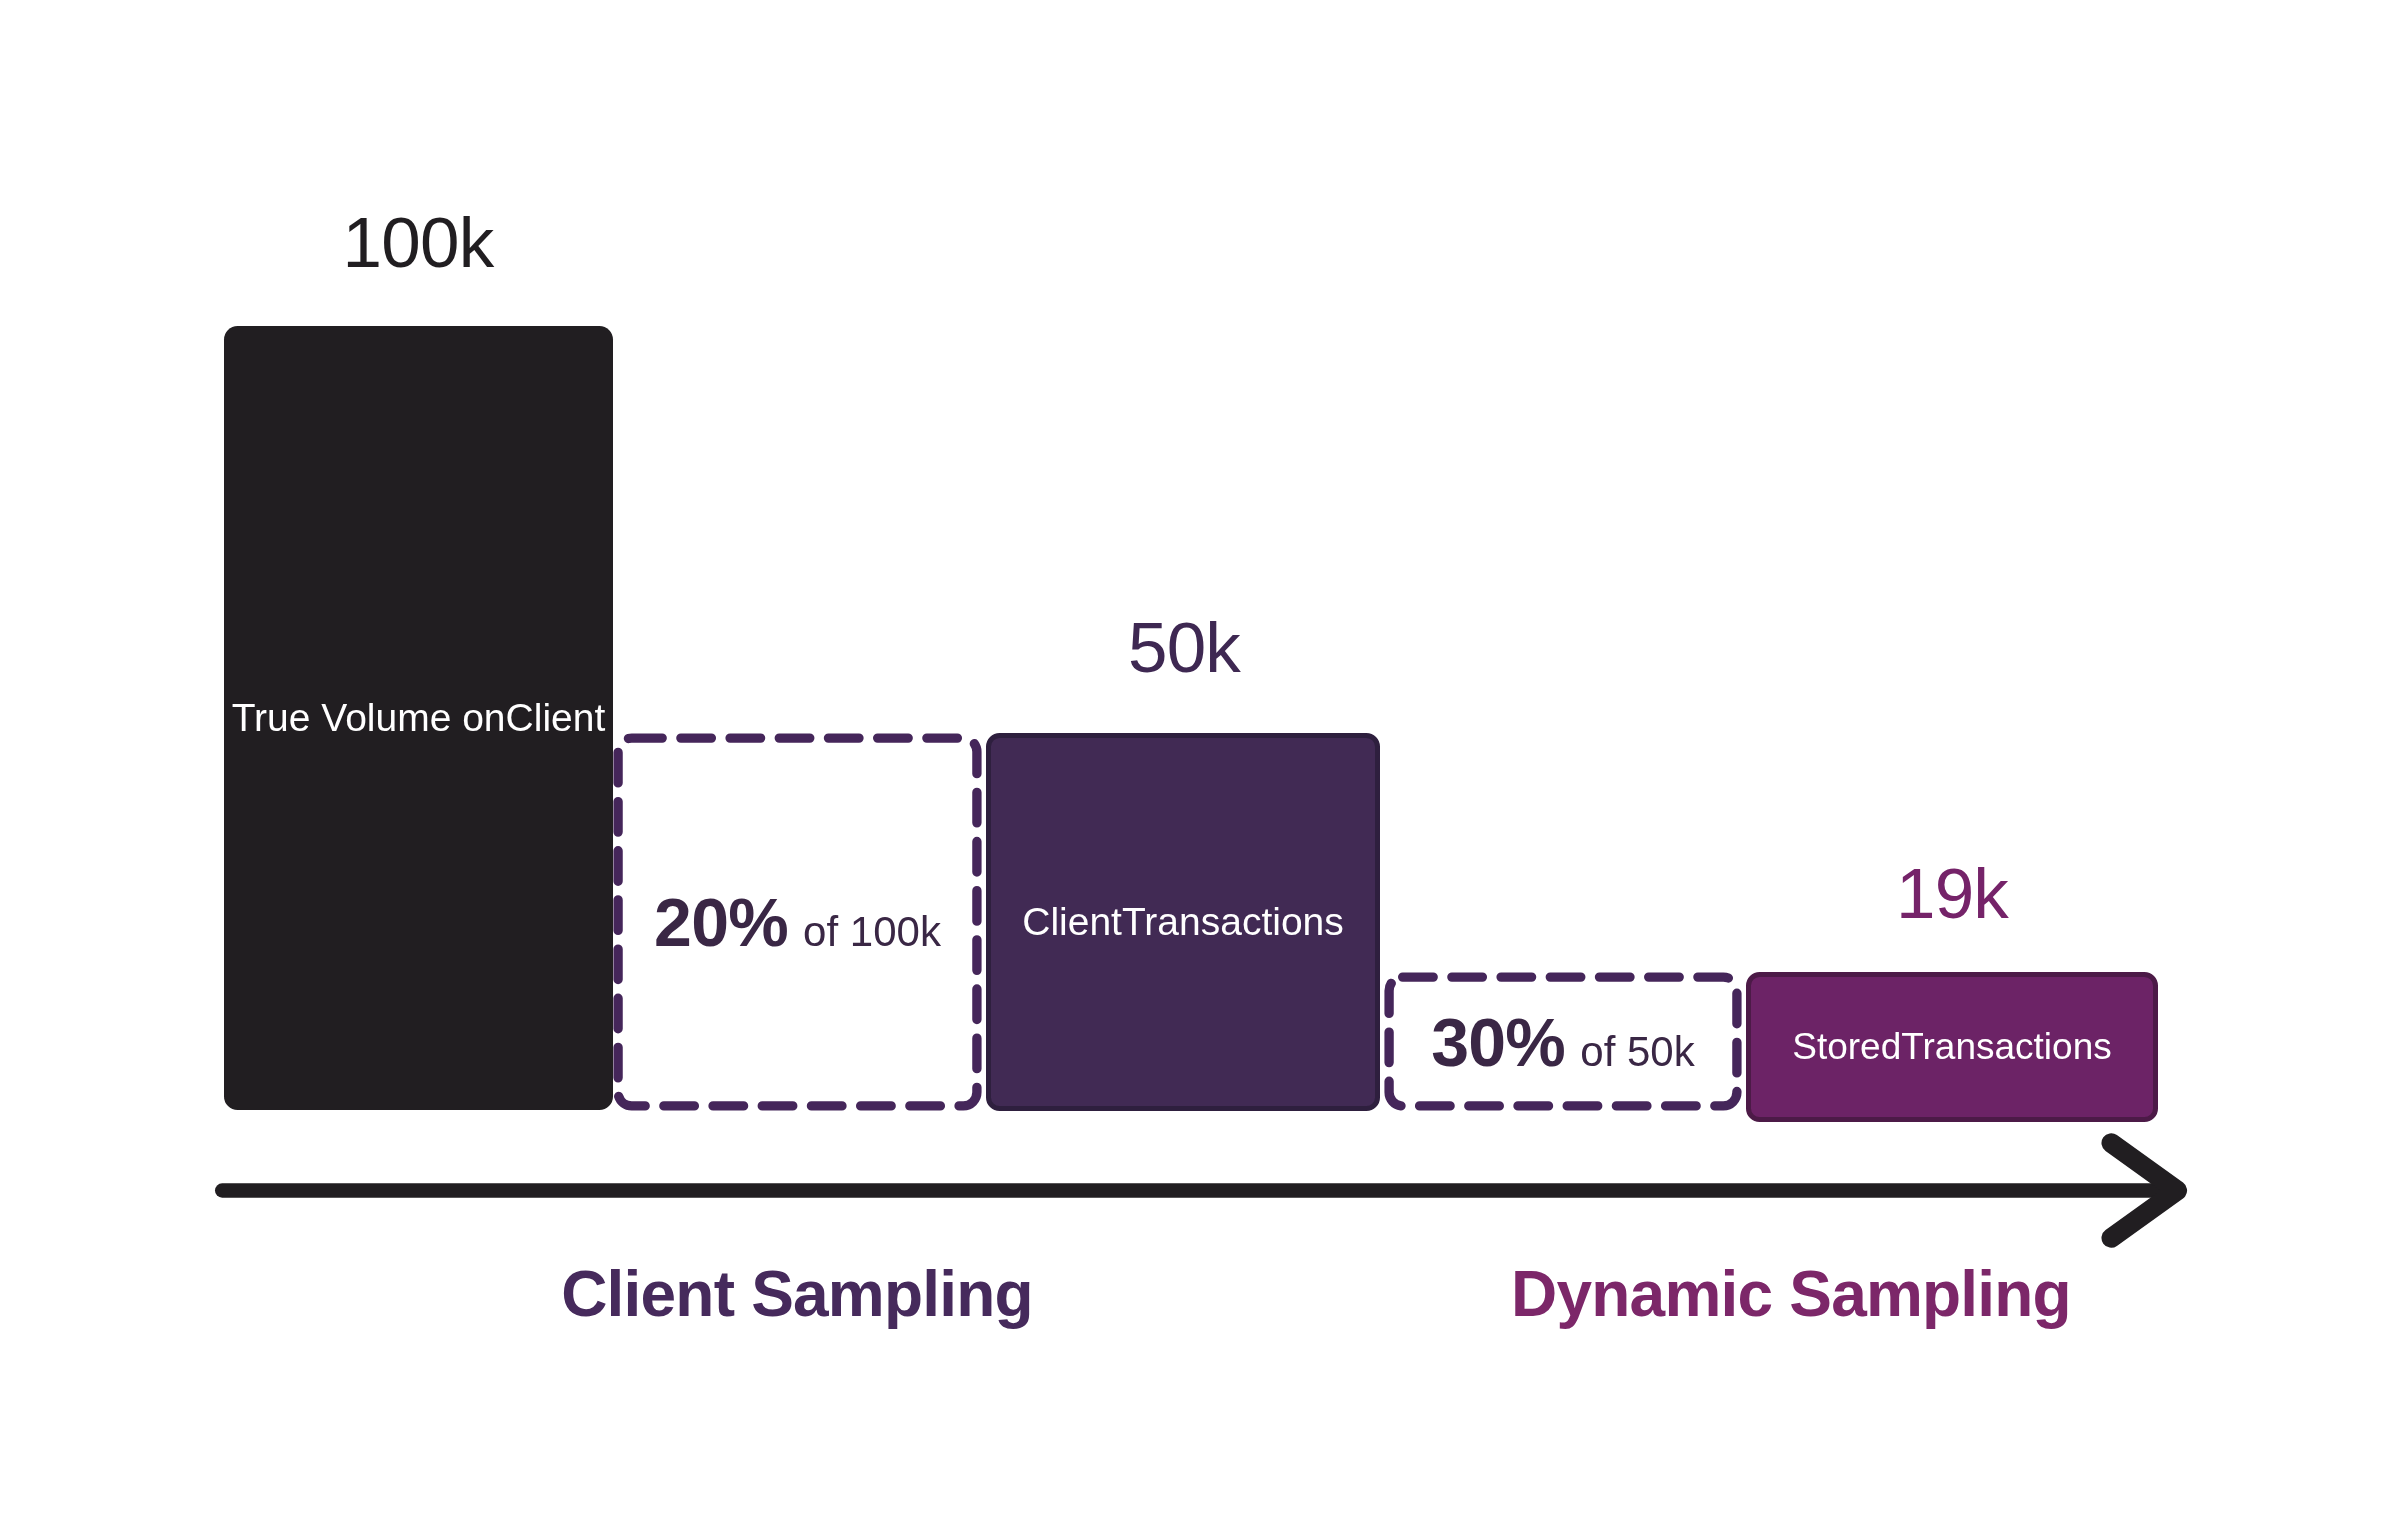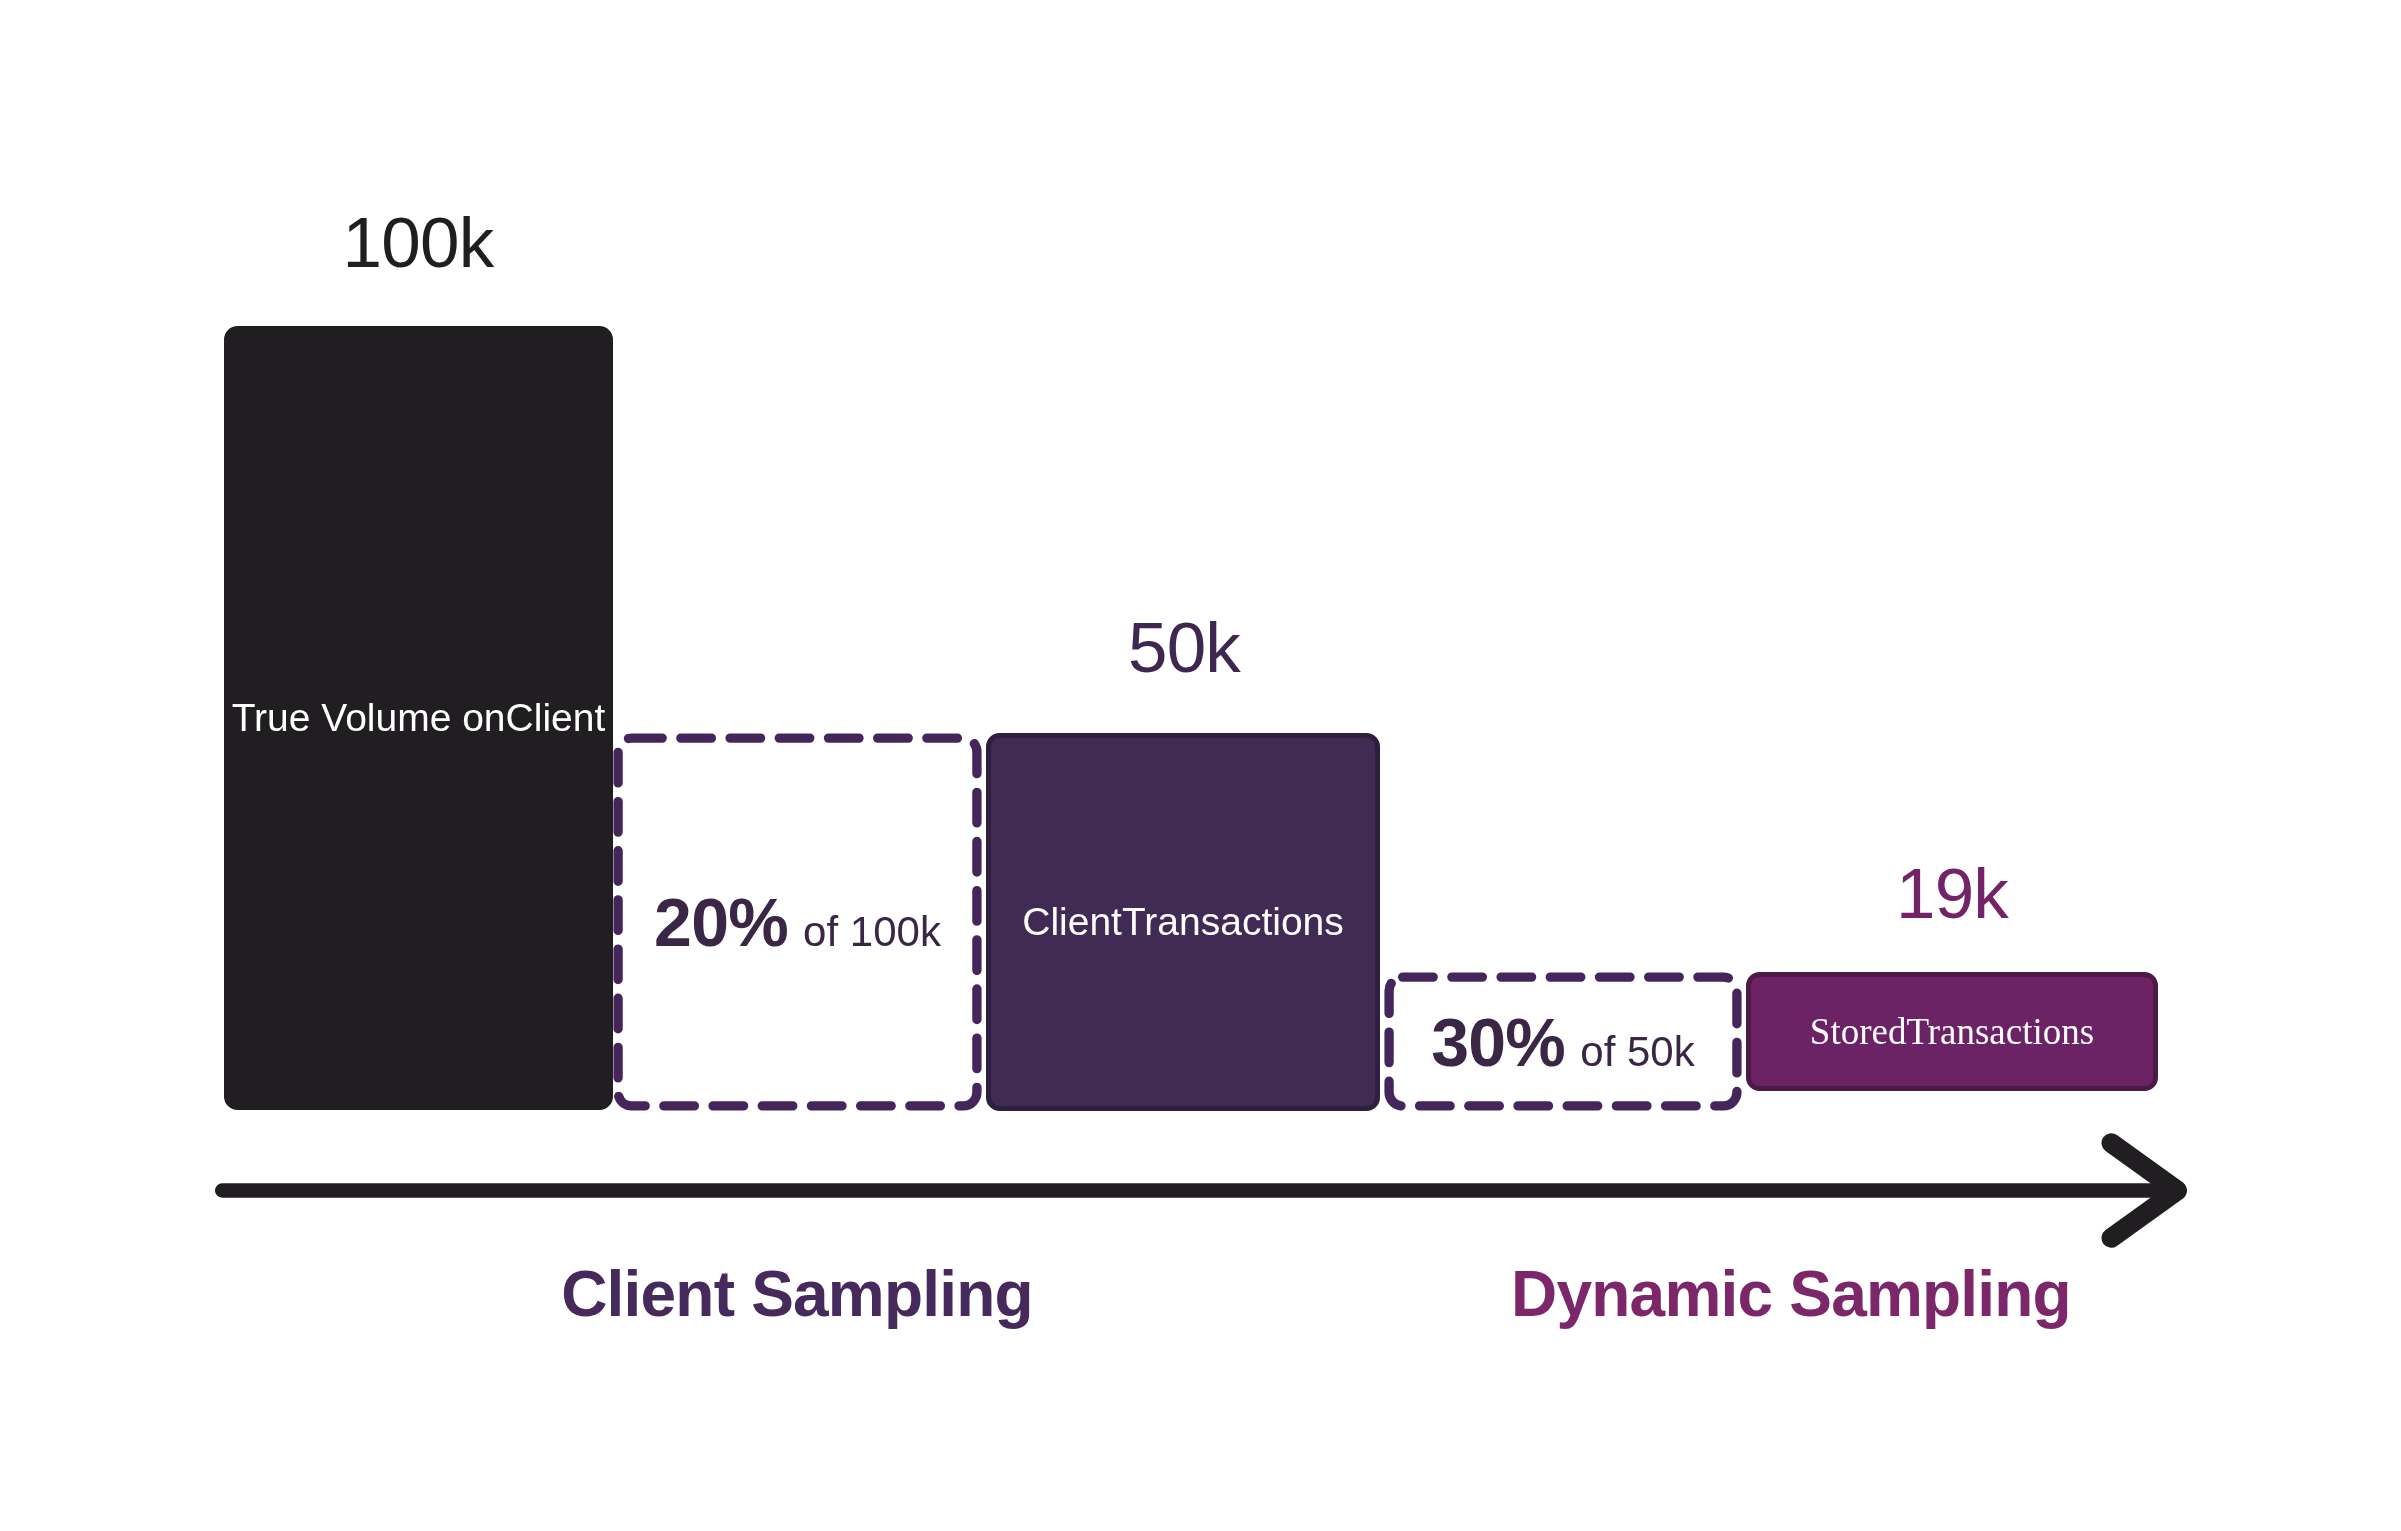--- a/index.html
+++ b/index.html
@@ -42,24 +42,23 @@
   .bar-true{
     left:224px;top:326px;width:389px;height:784px;
     background:var(--true-volume-bar);
   }
   .bar-total{
     left:986px;top:733px;width:394px;height:378px;
     background:var(--total-bar-fill);
     border:5.1px solid var(--total-bar-border);
   }
   .bar-stored{
-    left:1746px;top:972px;width:412px;height:119px;
+    left:1746px;top:972px;width:412px;height:150px;
     background:var(--stored-bar-fill);
     border:5.1px solid var(--stored-bar-border);
-    font-family:Liberation Serif, serif;
   }
   .bar-stored .bar-line{font-size:37px;line-height:1.55;}
   .dashed-box{
     position:absolute;
     display:flex;align-items:center;justify-content:center;
   }
   .dashed-box svg.dash-rect{position:absolute;left:0;top:0;width:100%;height:100%;}
   .dash-stroke{stroke:var(--dashed-border);}
   .dashed-client{left:613px;top:733px;width:369px;height:378px;}
   .dashed-dynamic{left:1384px;top:972px;width:358px;height:139px;}

